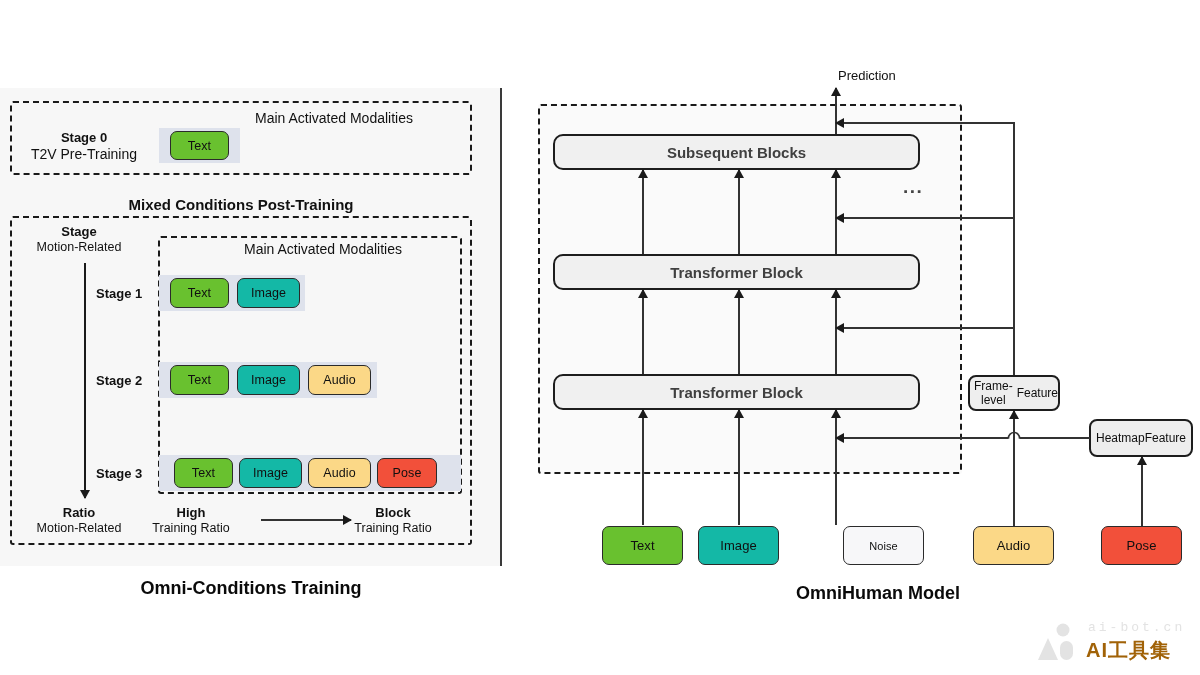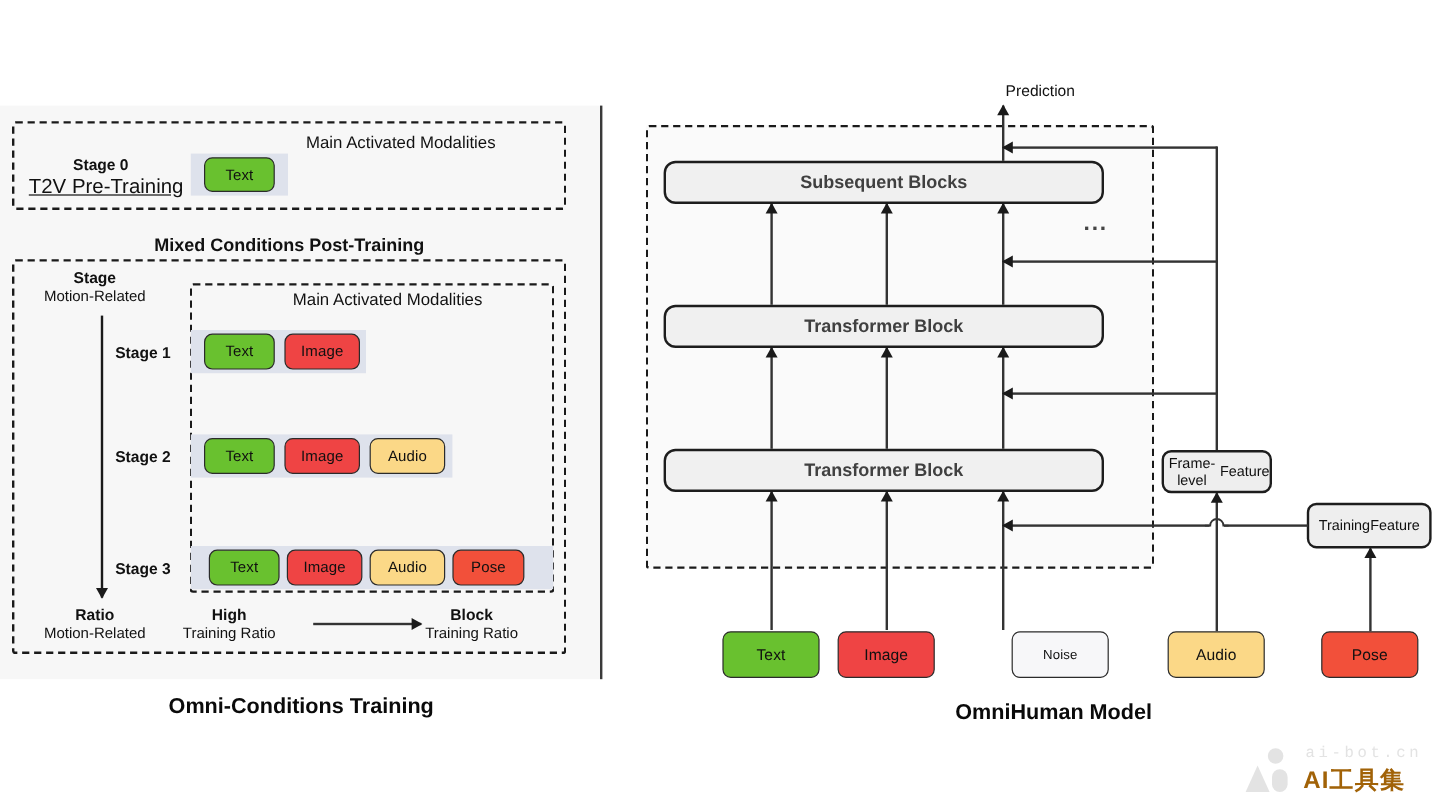--- a/index.html
+++ b/index.html
@@ -41,21 +41,21 @@
     position: absolute;
     border: 1.6px solid #2b2b2b;
     border-radius: 7px;
     box-sizing: border-box;
     display: flex; align-items: center; justify-content: center;
     font-size: 12.5px;
     color: #101010;
     letter-spacing: .1px;
   }
   .chip-text  { background: #69c12f; }
-  .chip-image { background: #ef4444; }
+  .chip-image { background: #14b8a6; }
   .chip-audio { background: #fbd887; }
   .chip-pose  { background: #f2503a; }
   .chip-noise { background: #f7f7f9; }
 
   .chip-row-bg {
     position: absolute;
     background: #dee2ec;
   }
 
   .lbl { position: absolute; white-space: nowrap; }
@@ -158,21 +158,21 @@
 </style>
 </head>
 <body>
 
 <div class="abs" id="left-panel"></div>
 <div class="abs" id="panel-divider"></div>
 
 <div class="abs dashed-box" style="left:10px; top:101px; width:462px; height:74px;"></div>
 <div class="lbl" style="left:255px; top:110px; font-size:14px;">Main Activated Modalities</div>
 <div class="lbl lbl-b ctr" style="left:38px; top:130px; width:92px; font-size:13px;">Stage 0</div>
-<div class="lbl ctr" style="left:24px; top:146px; width:120px; font-size:17px;text-decoration:underline;">T2V Pre-Training</div>
+<div class="lbl ctr" style="left:24px; top:146px; width:120px; font-size:14px;">T2V Pre-Training</div>
 <div class="chip-row-bg" style="left:159px; top:128px; width:81px; height:35px;"></div>
 <div class="chip chip-text" style="left:170px; top:131px; width:59px; height:29px;">Text</div>
 
 <div class="lbl lbl-b ctr" style="left:86px; top:196px; width:310px; font-size:15px;">Mixed Conditions Post-Training</div>
 
 <div class="abs dashed-box" style="left:10px; top:216px; width:462px; height:329px;"></div>
 
 <div class="abs dashed-box-thin" style="left:158px; top:236px; width:304px; height:258px;"></div>
 <div class="lbl" style="left:244px; top:241px; font-size:14px;">Main Activated Modalities</div>
 
@@ -239,21 +239,21 @@
 <div class="hline arrow-left" style="left:836px; top:327px; width:178px;"></div>
 
 <div class="featbox" style="left:968px; top:375px; width:92px; height:36px;">
   <span>Frame-level</span>
     <br>
   <span>Feature</span>
 </div>
 <div class="vline arrow-up" style="left:1013px; top:411px; height:115px;"></div>
 
 <div class="featbox" style="left:1089px; top:419px; width:104px; height:38px;">
-  <span>Training</span>
+  <span>Heatmap</span>
     <br>
   <span>Feature</span>
 </div>
 <div class="vline arrow-up" style="left:1141px; top:457px; height:69px;"></div>
 
 <div class="hline arrow-left" style="left:836px; top:437px; width:172px;"></div>
 <div class="hop" style="left:1004px; top:427px;">
   <svg width="20" height="20" viewBox="0 0 20 20">
     <path d="M0 11 L4.5 11 A5 5 0 0 1 15.5 11 L20 11" fill="none" stroke="#333333" stroke-width="1.6"></path>
   </svg>

